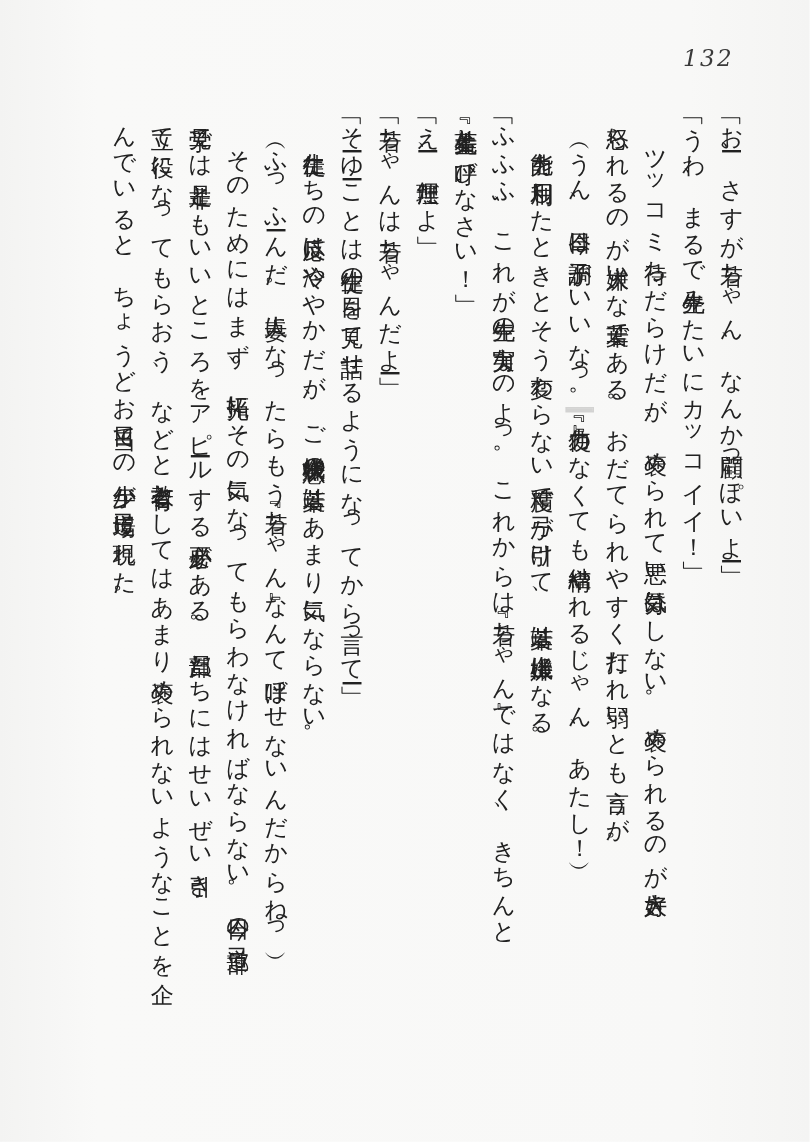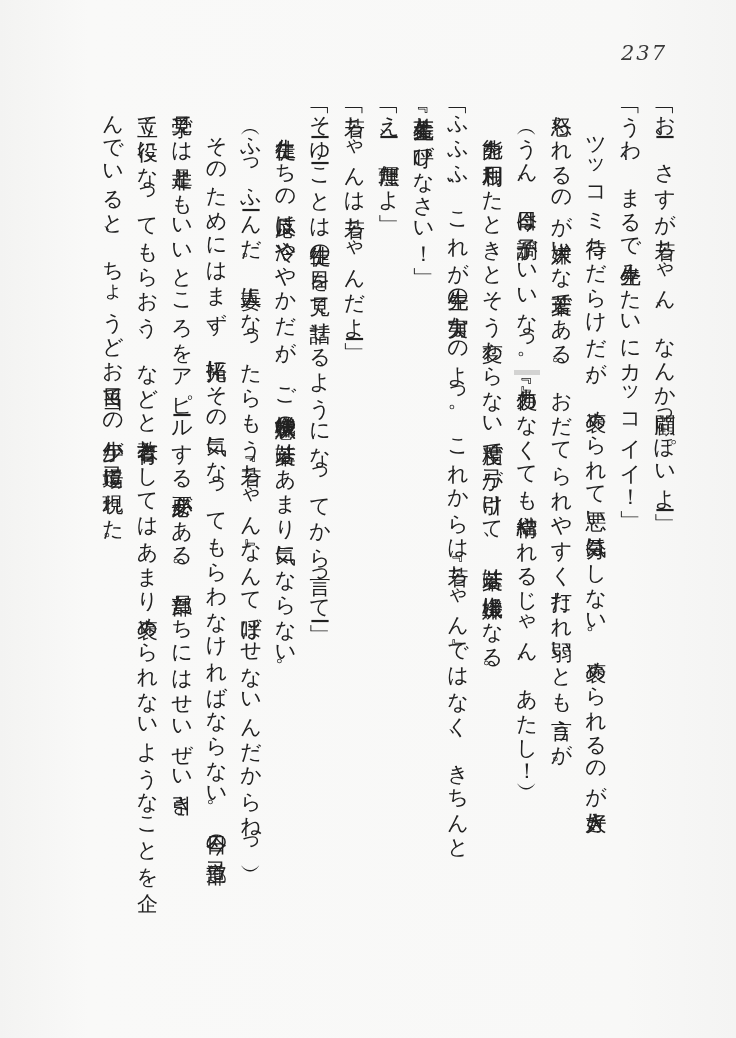--- a/index.html
+++ b/index.html
@@ -49,21 +49,21 @@
   }
   .hl {
     background: #d3d3d2;
     box-shadow: 0 0 0 1px #d3d3d2;
   }
 </style>
 </head>
 <body>
 
 <div class="book-page">
-  <div class="page-number">237</div>
+  <div class="page-number">132</div>
   <div class="text-block">
       <div class="tcol">「おー、さすが若ちゃん、なんか顧問っぽいよー」</div>
       <div class="tcol">「うわ、まるで先生みたいにカッコイイ！」</div>
       <div class="tcol indent">ツッコミ待ちだらけだが、褒められて悪い気分はしない。褒められるのが大好き、</div>
       <div class="tcol">怒られるのが大嫌いな若葉である。おだてられやすく打たれ弱いとも言うが。</div>
       <div class="tcol indent">（うん、今日は調子がいいなっ。<span class="hl">『力』</span>使わなくても結構やれるじゃん、あたし！）</div>
       <div class="tcol indent">能力を利用したときとそう変わらない精度で弓が引けて、若葉は上機嫌になる。</div>
       <div class="tcol">「ふふふ、これが先生の実力なのよっ。これからは『若ちゃん』ではなく、きちんと</div>
       <div class="tcol">『若葉先生』と呼びなさい！」</div>
       <div class="tcol">「えー、無理だよ」</div>

